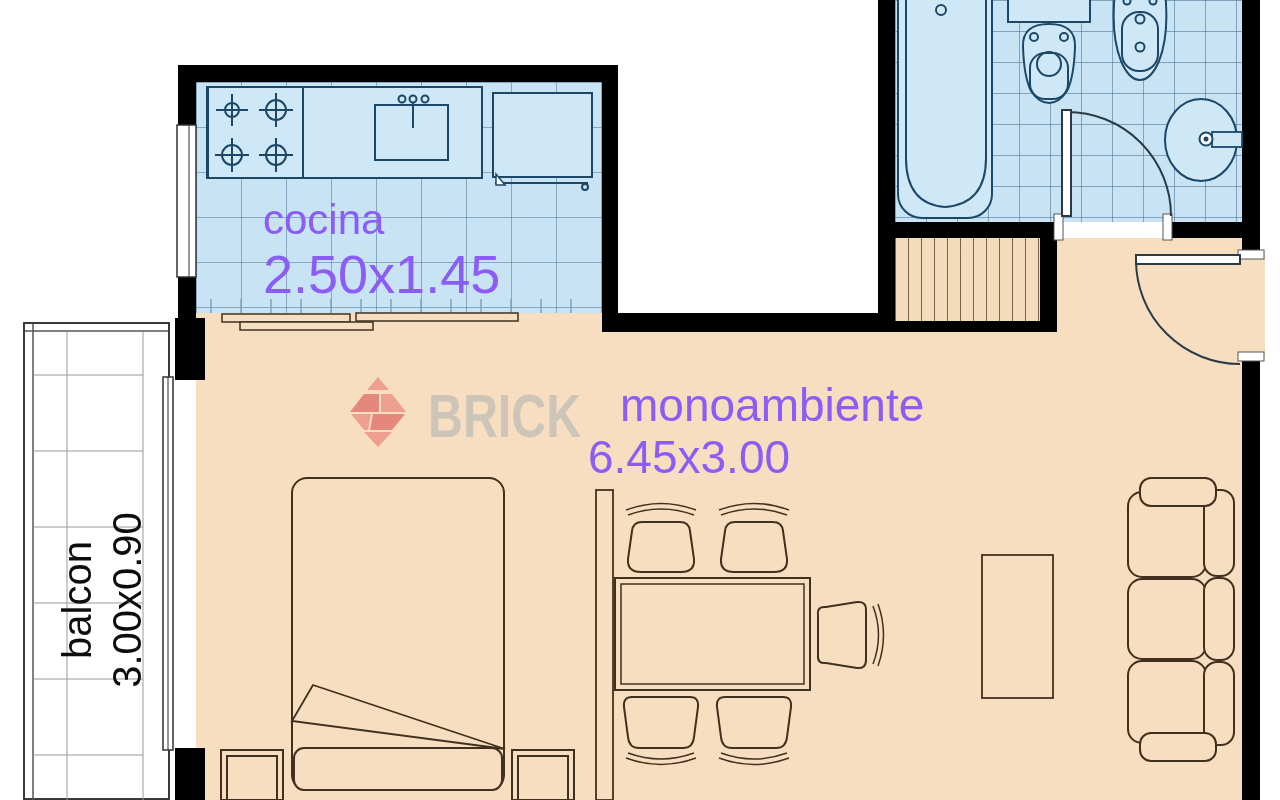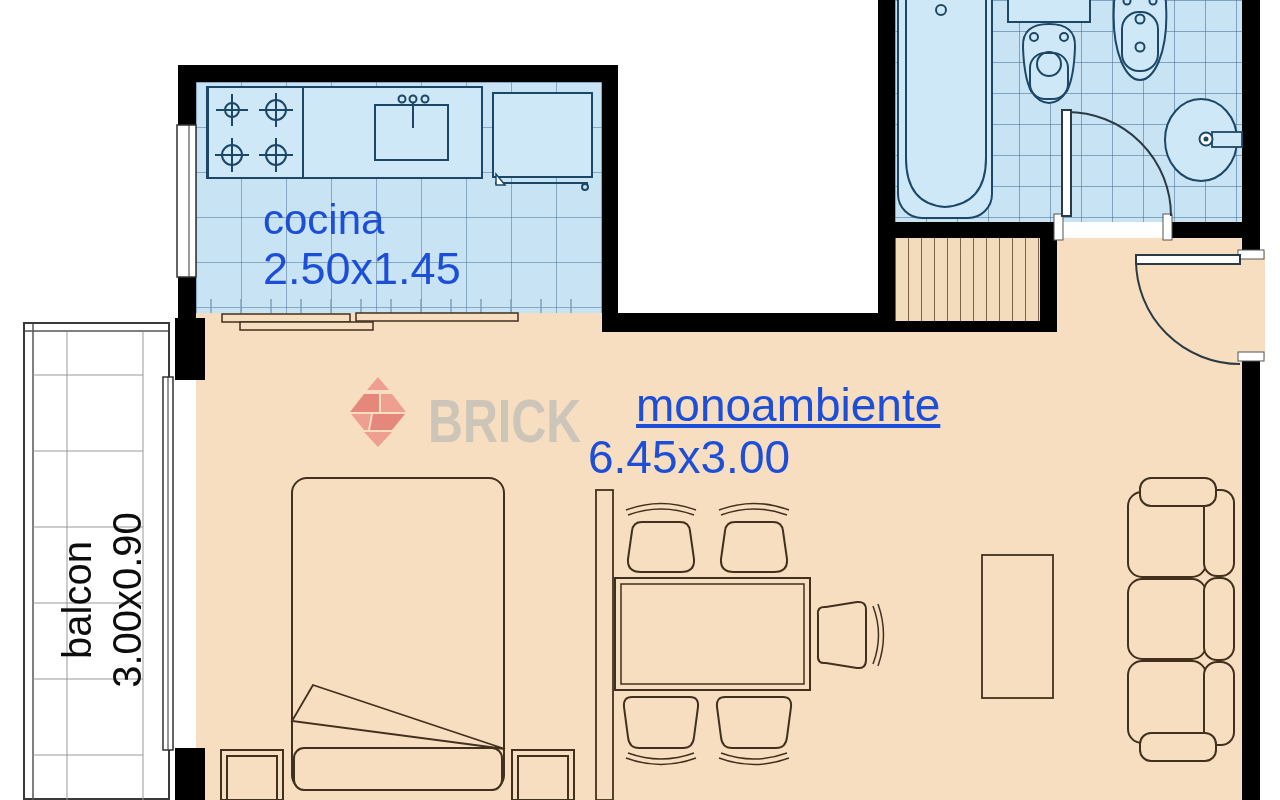--- a/index.html
+++ b/index.html
@@ -21,30 +21,30 @@
   .floor-living{left:196px;top:313px;width:1046px;height:487px;background:#f7dec0;}
   .floor-hall{left:1057px;top:238px;width:185px;height:75px;background:#f7dec0;}
   .floor-doorway{left:1242px;top:252px;width:23px;height:106px;background:#f7dec0;}
   .floor-closet{
     left:895px;top:237px;width:145px;height:84px;background-color:#f3dcbc;
     background-image:repeating-linear-gradient(to right, rgba(85,55,35,.75) 0 1px, transparent 1px 13px);
   }
   .floor-balcony{left:23px;top:322px;width:147px;height:478px;background:#fff;border:2px solid #3a3a3a;box-sizing:border-box;}
   .wall{position:absolute;background:#000;}
   .overlay{position:absolute;left:0;top:0;pointer-events:none;}
-  .label{position:absolute;color:#1d4ed8;}
+  .label{position:absolute;color:#8b5cf6;}
   .lbl-room{font-size:42px;}
-  .lbl-dim{font-size:45px;}
+  .lbl-dim{font-size:54px;}
   .lbl-main{font-size:46px;}
   .balcony-label{
     position:absolute;left:-58px;top:550px;width:320px;height:100px;
     transform:rotate(-90deg);display:flex;flex-direction:column;justify-content:center;
     align-items:center;font-size:40px;line-height:50px;color:#0d0d0d;
   }
-  .logo{position:absolute;left:350px;top:372px;display:flex;align-items:flex-end;}
+  .logo{position:absolute;left:350px;top:372px;display:flex;align-items:center;}
   .logo-text{
     font-size:62px;font-weight:700;color:#cdc5b8;letter-spacing:0;
     transform:scaleX(.78);transform-origin:left top;margin-left:14px;margin-top:8px;line-height:1;
   }
 </style>
 </head>
 <body>
 
 <div class="plan">
 
@@ -263,21 +263,21 @@
         <rect x="1204" y="662" width="30" height="83" rx="13" fill="#f7dec0"></rect>
         <rect x="1140" y="478" width="76" height="28" rx="11" fill="#f7dec0"></rect>
         <rect x="1140" y="733" width="76" height="28" rx="11" fill="#f7dec0"></rect>
       </g>
     </g>
   </svg>
 
   <div class="label lbl-room" style="left:263px;top:196px;">cocina</div>
   <div class="label lbl-dim" style="left:263px;top:243px;">2.50x1.45</div>
 
-  <div class="label lbl-main" style="left:636px;top:378px;text-decoration:underline;">monoambiente</div>
+  <div class="label lbl-main" style="left:620px;top:378px;">monoambiente</div>
   <div class="label lbl-main" style="left:588px;top:430px;">6.45x3.00</div>
 
   <div class="balcony-label">
     <span>balcon</span>
     <span>3.00x0.90</span>
   </div>
 
 </div>
 
 </body></html>

